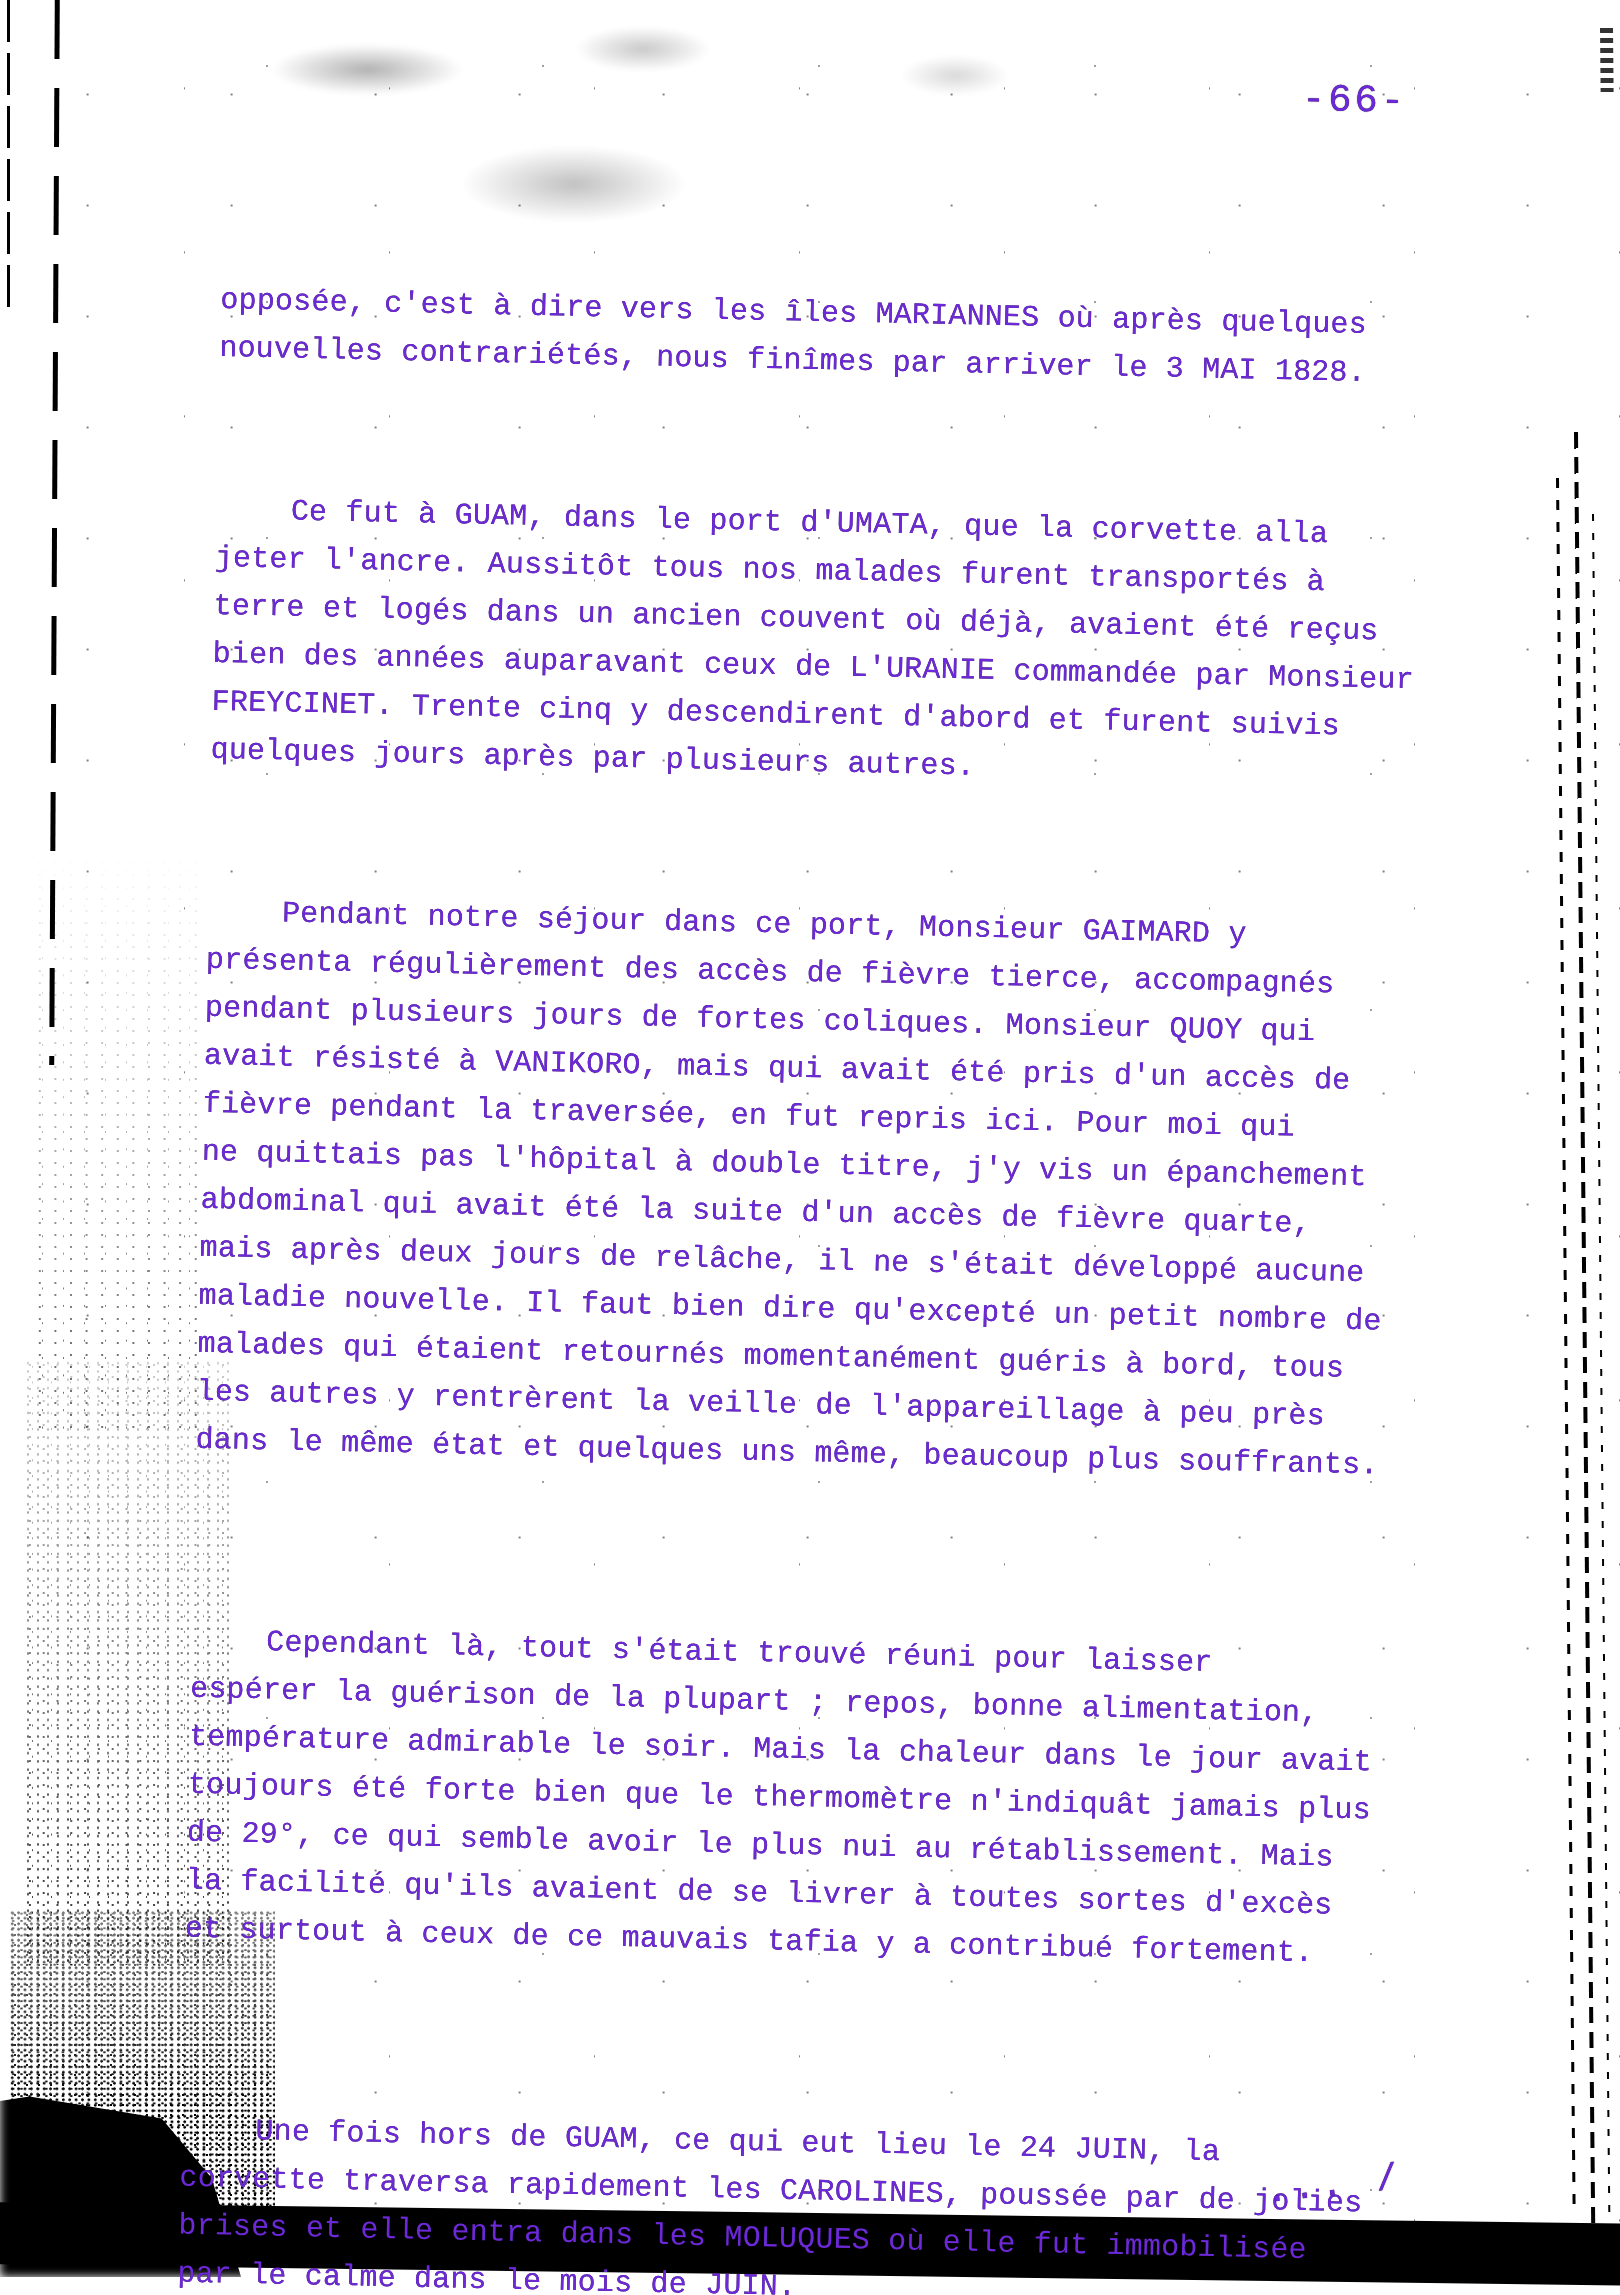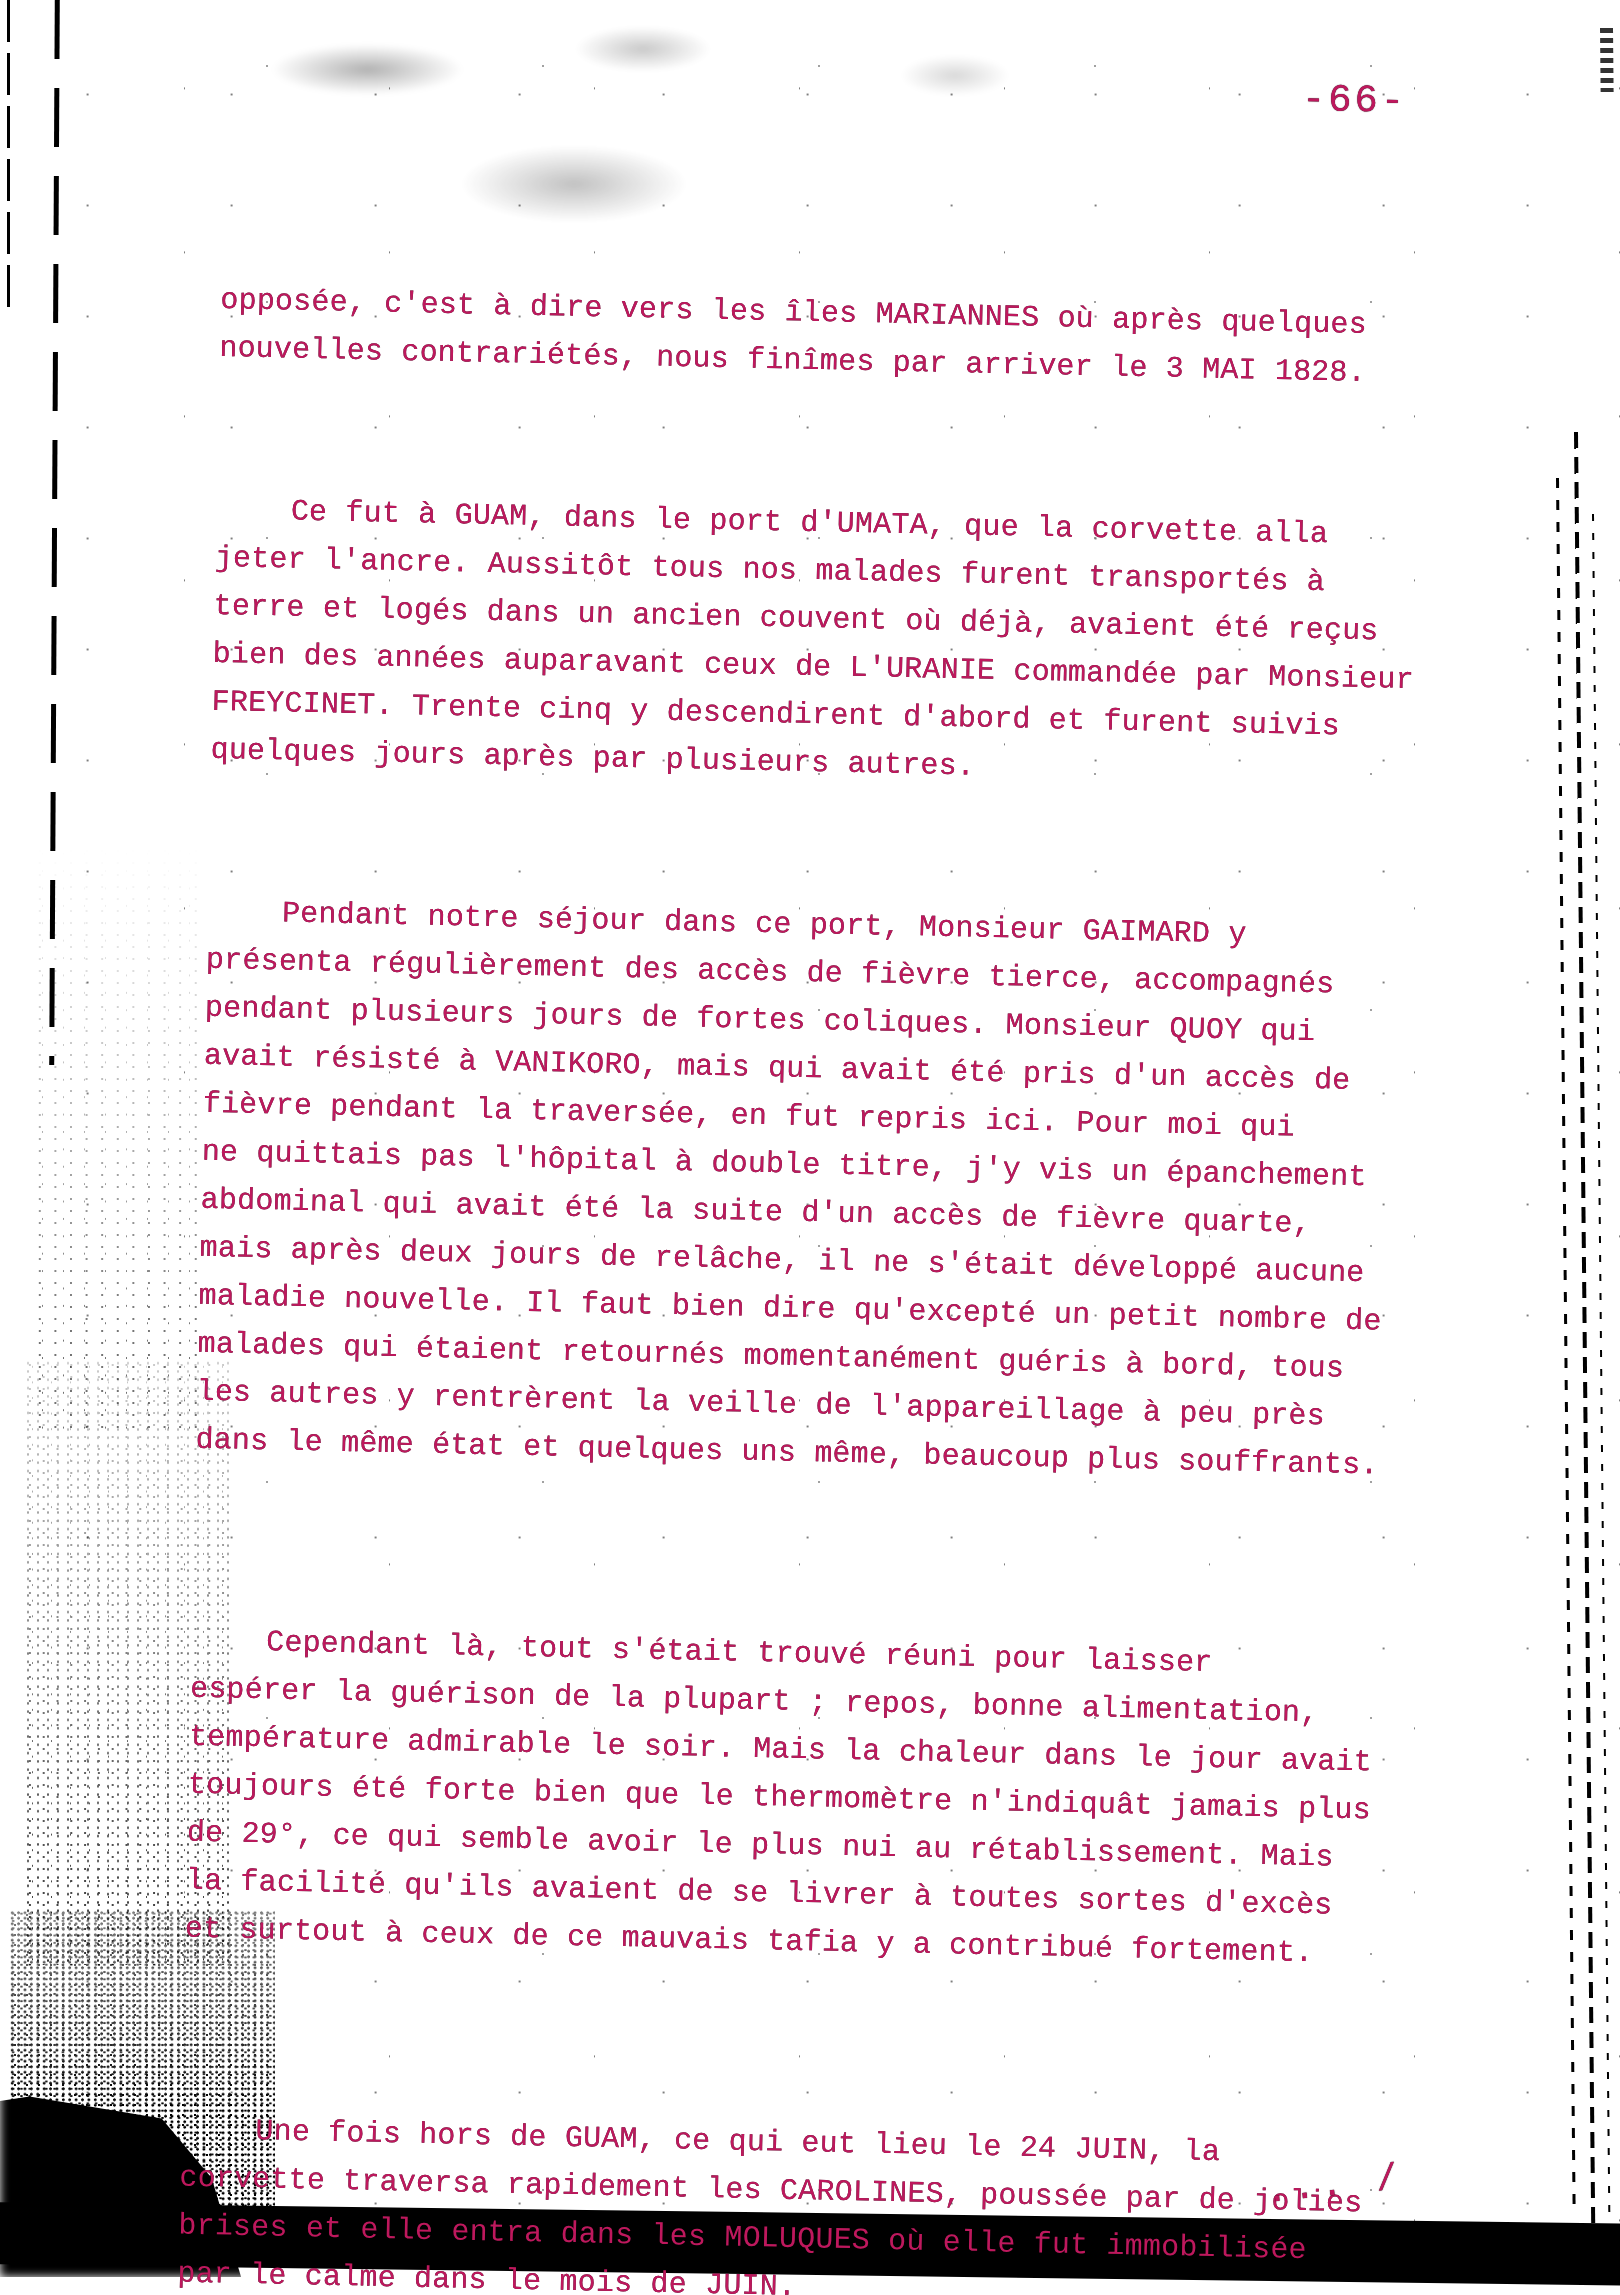--- a/index.html
+++ b/index.html
@@ -2,21 +2,21 @@
 <html style="font-size:14.7px"><head>
 <meta charset="utf-8">
 <style>
   html,body{margin:0;padding:0;background:#e8e8e8;}
   .page{
     position:relative;
     width:1621px;height:2296px;
     background:#ffffff;
     overflow:hidden;
     font-family:"Liberation Mono","DejaVu Sans Mono",monospace;
-    color:#be185d;
+    color:#6d28d9;
   }
 
   
   .typed{
     position:absolute;
     left:222px;top:228px;
     width:1249px;
     transform:rotate(1.25deg);
     transform-origin:0 0;
     font-size:30px;

